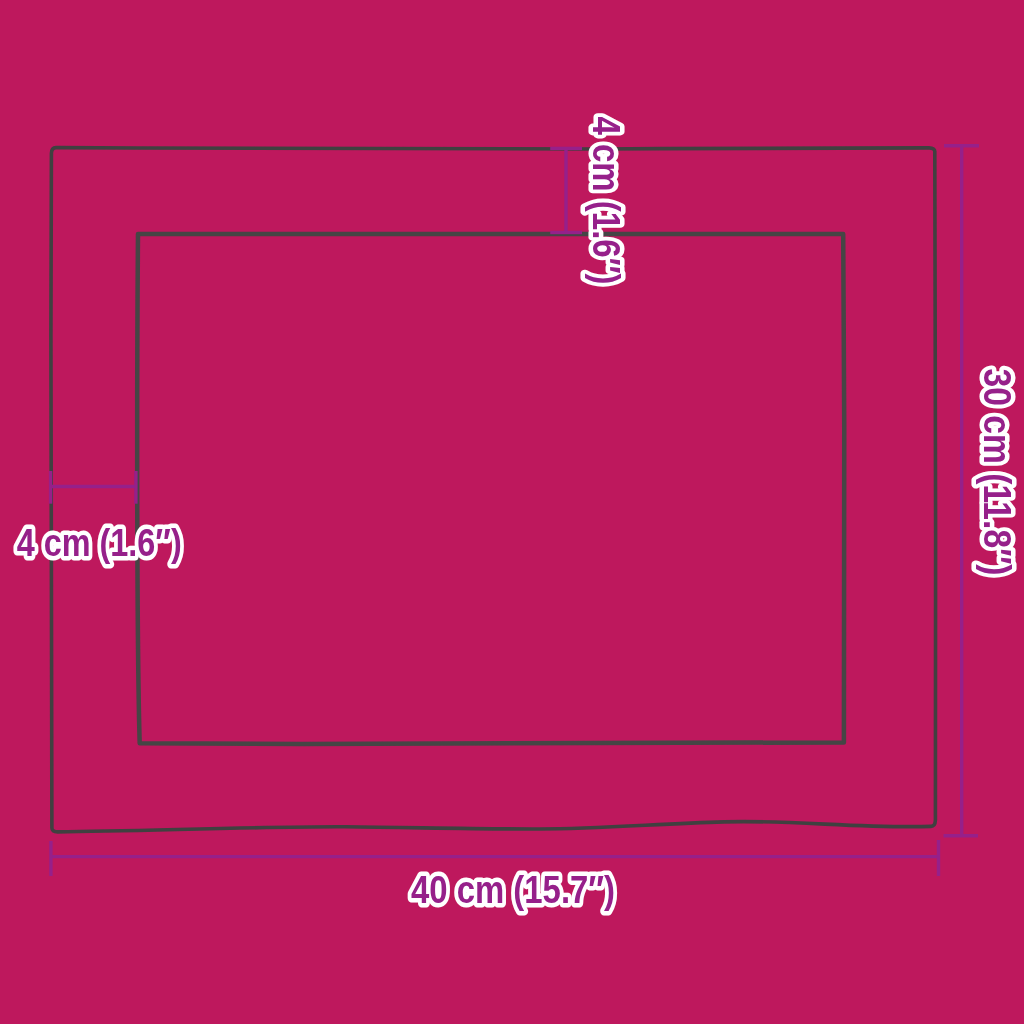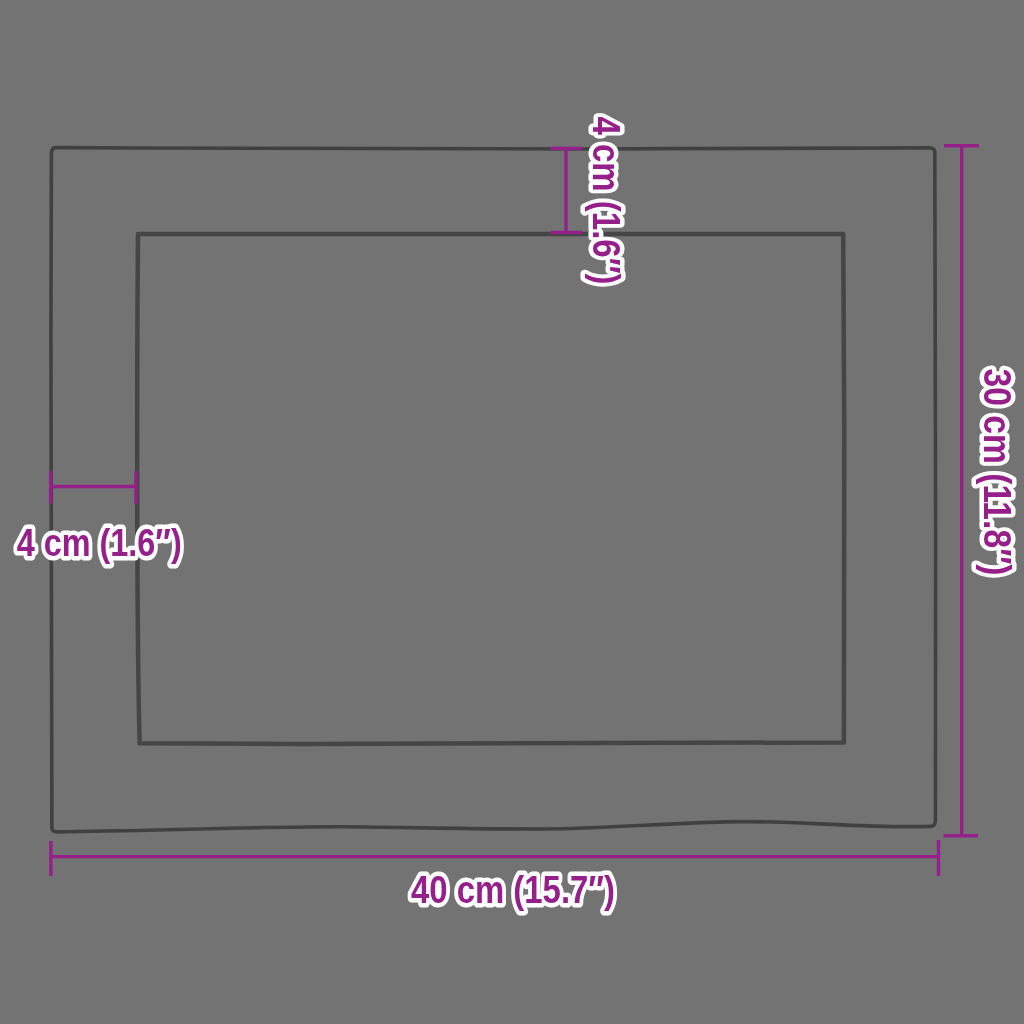--- a/index.html
+++ b/index.html
@@ -1,16 +1,16 @@
 <!DOCTYPE html>
 <html><head>
 <meta charset="utf-8">
 <style>
   html,body{margin:0;padding:0;background:#ffffff;}
-  .wrap{width:1024px;height:1024px;position:relative;overflow:hidden;background:#737373;}
+  .wrap{width:1024px;height:1024px;position:relative;overflow:hidden;background:#be185d;}
   svg{display:block;filter:blur(0.55px);}
   text{font-family:"Liberation Sans",sans-serif;font-weight:bold;fill:#96208a;}
 </style>
 </head>
 <body>
 <div class="wrap">
 <svg width="1024" height="1024" viewBox="0 0 1024 1024">
 
   <path d="M 58,147.6
            C 250,148.6 450,150.0 600,149.0

